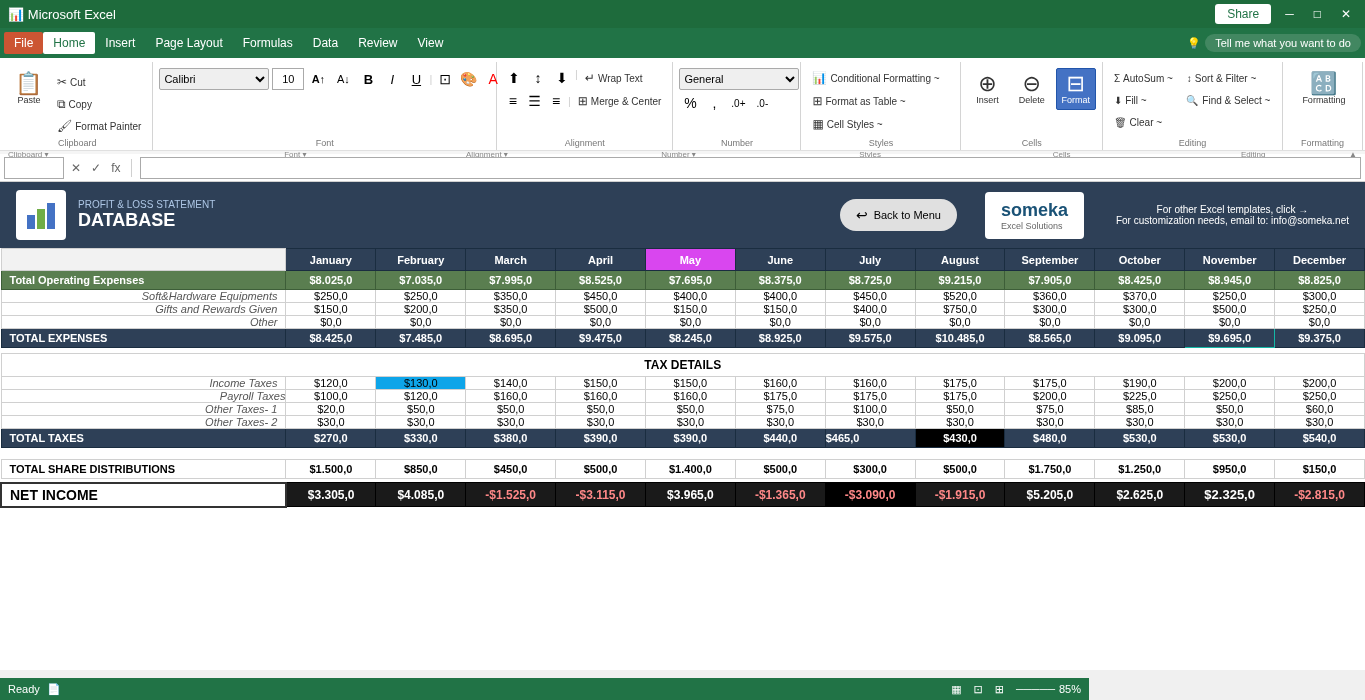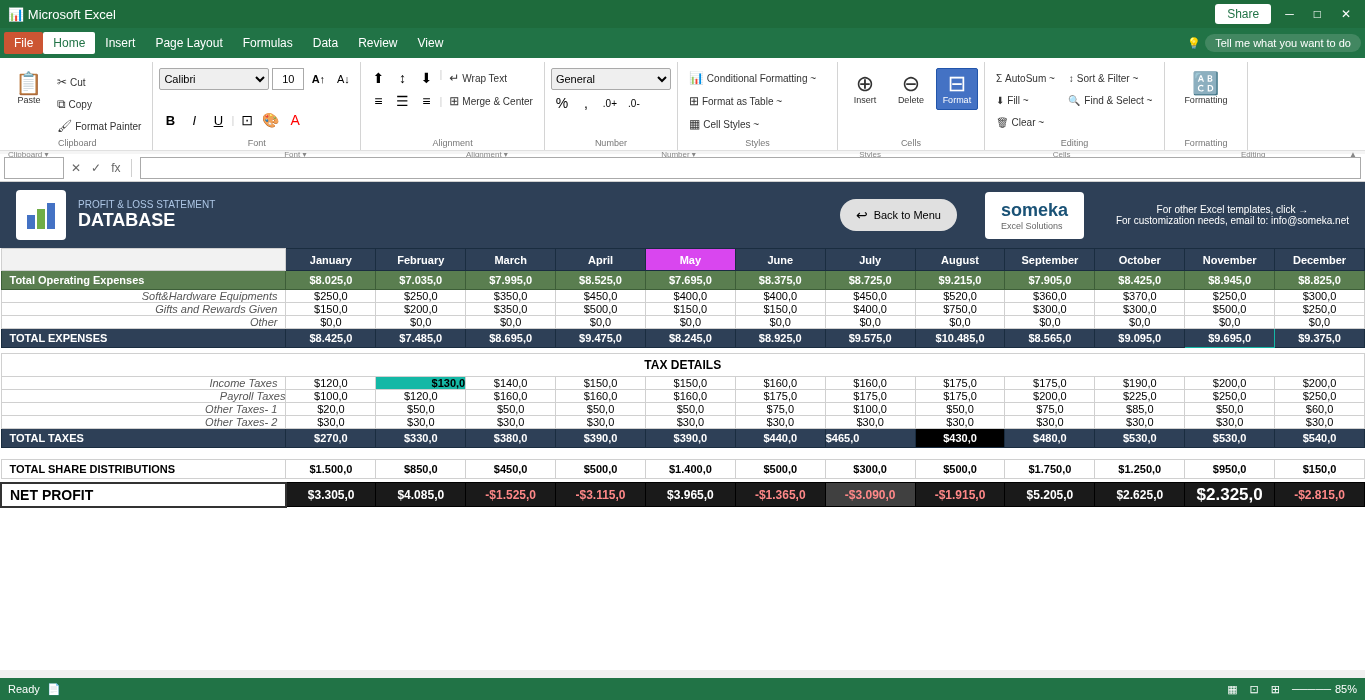--- a/index.html
+++ b/index.html
@@ -19,21 +19,21 @@
     .ribbon { background: white; border-bottom: 1px solid #d0d0d0; padding: 4px 0 0 0; }
 
     
     .formula-bar { background: white; border-bottom: 1px solid #d0d0d0; display: flex; align-items: center; height: 28px; padding: 0 4px; gap: 4px; }
     .cell-ref { width: 60px; height: 22px; border: 1px solid #aaa; text-align: center; font-size: 11px; padding: 0 4px; }
     .formula-divider { width: 1px; background: #d0d0d0; height: 18px; margin: 0 4px; }
     .formula-input { flex: 1; height: 22px; border: 1px solid #aaa; font-size: 11px; padding: 0 4px; }
     .formula-icon { font-size: 12px; color: #666; padding: 0 3px; cursor: pointer; }
 
     
-    .status-bar { background: #217346; color: white; height: 22px; display: flex; align-items: center; padding: 0 8px; font-size: 11px; justify-content: space-between; position: fixed; bottom: 0; width: 1365px; }
+    .status-bar { background: #217346; color: white; height: 22px; display: flex; align-items: center; padding: 0 8px; font-size: 11px; justify-content: space-between; position: fixed; bottom: 0; width: 1089px; }
     .status-right { display: flex; gap: 12px; align-items: center; }
 
     
     .scroll-area { height: calc(700px - 28px - 30px - 96px - 28px - 22px); overflow-y: auto; overflow-x: auto; background: white; }
     .rb-group { display: flex; flex-direction: column; padding: 2px 6px; border-right: 1px solid #d4d4d4; min-height: 72px; justify-content: space-between; }
     .rb-group-label { font-size: 9px; color: #777; text-align: center; margin-top: auto; padding-top: 2px; }
     .rb-buttons-top { display: flex; gap: 2px; align-items: center; }
     .rb-big-btn { width: 42px; display: flex; flex-direction: column; align-items: center; justify-content: center; cursor: pointer; padding: 4px 2px; border-radius: 2px; border: 1px solid transparent; font-size: 9px; color: #333; }
     .rb-big-btn .big-icon { font-size: 22px; line-height: 1; }
     .rb-sm-btn { display: flex; align-items: center; gap: 3px; padding: 1px 4px; border-radius: 2px; border: 1px solid transparent; font-size: 10px; color: #333; cursor: pointer; white-space: nowrap; height: 20px; }
@@ -93,21 +93,21 @@
           <div class="rb-sm-btn">
             <span class="sm-icon">🖌</span>
               <span>Format Painter</span>
           </div>
         </div>
       </div>
       <div class="rb-group-label">Clipboard</div>
     </div>
 
     <div class="rb-group" style="min-width:160px;">
-      <div style="display:flex;flex-direction:column;gap:20px;padding-top:4px;">
+      <div style="display:flex;flex-direction:row;gap:3px;padding-top:4px;">
         <div style="display:flex;gap:3px;align-items:center;">
           <select class="rb-select" style="width:110px;">
             <option>Calibri</option>
           </select>
           <input type="text" value="10" style="width: 32px; height: 22px; border: 1px solid rgb(170, 170, 170); text-align: center; font-size: 11px;">
           <span class="rb-icon-btn" style="font-size:11px;font-weight:bold;">A↑</span>
           <span class="rb-icon-btn" style="font-size:11px;">A↓</span>
         </div>
         <div style="display:flex;gap:2px;align-items:center;">
           <span class="rb-icon-btn" style="font-weight:bold;font-size:13px;">B</span>
@@ -411,21 +411,21 @@
         <td colspan="13" style="height:6px;background:white;border:none;"></td>
       </tr>
 
       <tr>
         <td colspan="13" style="background:white;text-align:center;font-weight:bold;font-size:12px;border:1px solid #d0d0d0;padding:4px;">TAX DETAILS</td>
       </tr>
 
       <tr>
         <td style="background:white;text-align:right;font-style:italic;border:1px solid #d0d0d0;padding-right:8px;color:#555;">Income Taxes</td>
         <td style="background:white;text-align:center;border:1px solid #d0d0d0;">$120,0</td>
-        <td style="background:#14b8a6;text-align:right;border:1px solid #d0d0d0;font-weight:bold;">$130,0</td>
+        <td style="background:#0ea5e9;text-align:center;border:1px solid #d0d0d0;">$130,0</td>
         <td style="background:white;text-align:center;border:1px solid #d0d0d0;">$140,0</td>
         <td style="background:white;text-align:center;border:1px solid #d0d0d0;">$150,0</td>
         <td style="background:white;text-align:center;border:1px solid #d0d0d0;">$150,0</td>
         <td style="background:white;text-align:center;border:1px solid #d0d0d0;">$160,0</td>
         <td style="background:white;text-align:center;border:1px solid #d0d0d0;">$160,0</td>
         <td style="background:white;text-align:center;border:1px solid #d0d0d0;">$175,0</td>
         <td style="background:white;text-align:center;border:1px solid #d0d0d0;">$175,0</td>
         <td style="background:white;text-align:center;border:1px solid #d0d0d0;">$190,0</td>
         <td style="background:white;text-align:center;border:1px solid #d0d0d0;">$200,0</td>
         <td style="background:white;text-align:center;border:1px solid #d0d0d0;">$200,0</td>
@@ -518,32 +518,32 @@
         <td style="background:white;text-align:center;border:1px solid #d0d0d0;font-weight:bold;">$1.250,0</td>
         <td style="background:white;text-align:center;border:1px solid #d0d0d0;font-weight:bold;">$950,0</td>
         <td style="background:white;text-align:center;border:1px solid #d0d0d0;font-weight:bold;">$150,0</td>
       </tr>
 
       <tr>
         <td colspan="13" style="height:4px;background:white;border:none;"></td>
       </tr>
 
       <tr>
-        <td style="background:white;font-weight:bold;border:2px solid #333;padding:3px 8px;font-size:14px;">NET PROFIT</td>
+        <td style="background:white;font-weight:bold;border:2px solid #333;padding:3px 8px;font-size:14px;">NET INCOME</td>
         <td style="background:#1a1a1a;color:white;text-align:center;border:1px solid #000;font-weight:bold;font-size:12px;">$3.305,0</td>
         <td style="background:#1a1a1a;color:white;text-align:center;border:1px solid #000;font-weight:bold;font-size:12px;">$4.085,0</td>
         <td style="background:#1a1a1a;color:#ff8888;text-align:center;border:1px solid #000;font-weight:bold;font-size:12px;">-$1.525,0</td>
         <td style="background:#1a1a1a;color:#ff8888;text-align:center;border:1px solid #000;font-weight:bold;font-size:12px;">-$3.115,0</td>
         <td style="background:#1a1a1a;color:white;text-align:center;border:1px solid #000;font-weight:bold;font-size:12px;">$3.965,0</td>
         <td style="background:#1a1a1a;color:#ff8888;text-align:center;border:1px solid #000;font-weight:bold;font-size:12px;">-$1.365,0</td>
-        <td style="background:#404040;color:#ff8888;text-align:center;border:1px solid #000;font-weight:bold;font-size:12px;">-$3.090,0</td>
+        <td style="background:#000000;color:#ff8888;text-align:center;border:1px solid #000;font-weight:bold;font-size:12px;">-$3.090,0</td>
         <td style="background:#1a1a1a;color:#ff8888;text-align:center;border:1px solid #000;font-weight:bold;font-size:12px;">-$1.915,0</td>
         <td style="background:#1a1a1a;color:white;text-align:center;border:1px solid #000;font-weight:bold;font-size:12px;">$5.205,0</td>
         <td style="background:#1a1a1a;color:white;text-align:center;border:1px solid #000;font-weight:bold;font-size:12px;">$2.625,0</td>
-        <td style="background:#1a1a1a;color:white;text-align:center;border:1px solid #000;font-weight:bold;font-size:17px;">$2.325,0</td>
+        <td style="background:#1a1a1a;color:white;text-align:center;border:1px solid #000;font-weight:bold;font-size:13px;">$2.325,0</td>
         <td style="background:#1a1a1a;color:#ff8888;text-align:center;border:1px solid #000;font-weight:bold;font-size:12px;">-$2.815,0</td>
       </tr>
 
     </tbody>
       </table>
   </div>
 </div>
 
 <div class="status-bar">
   <div style="display:flex;align-items:center;gap:8px;">

